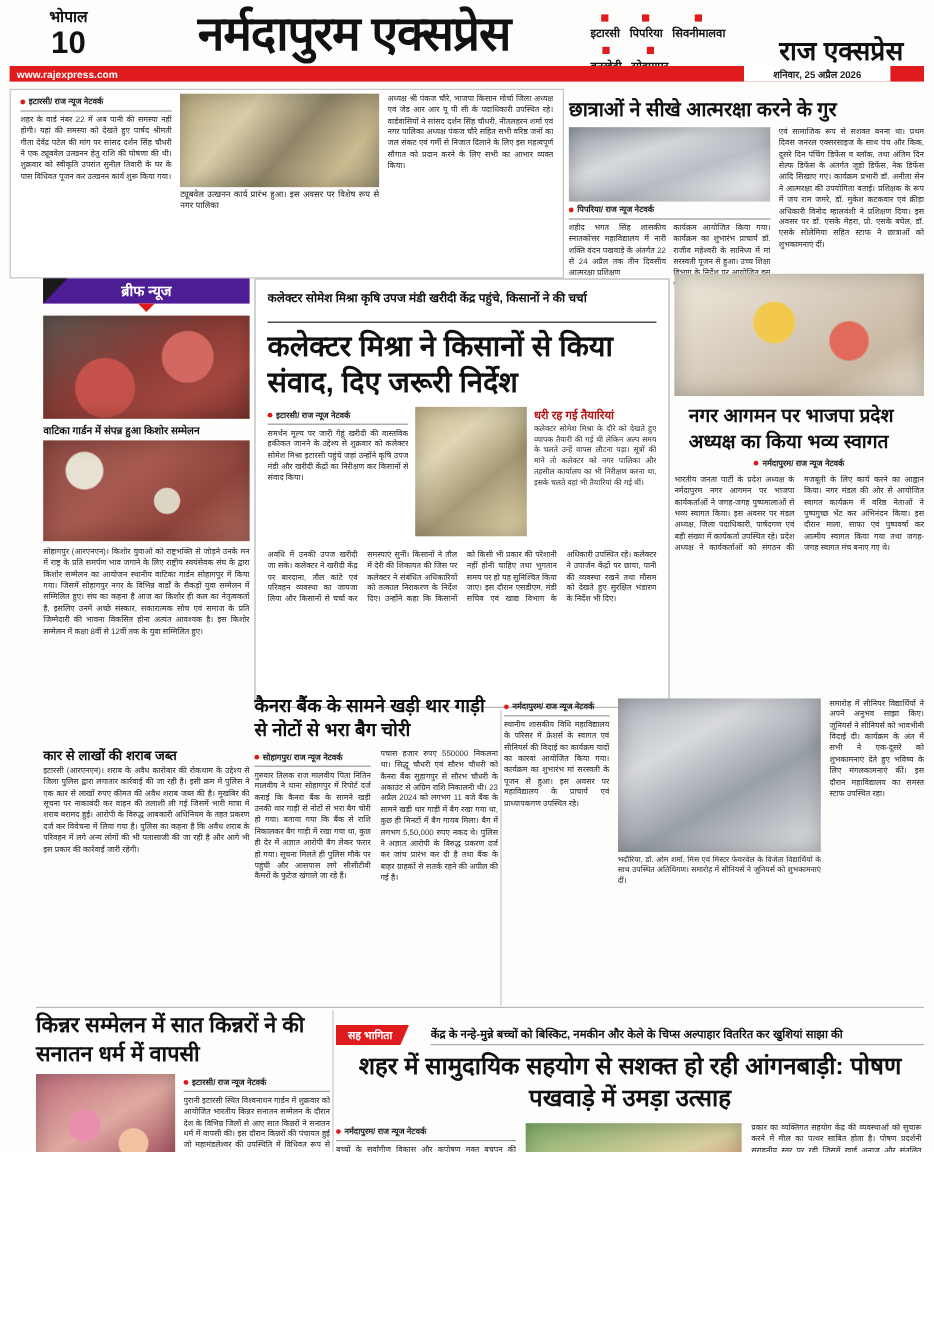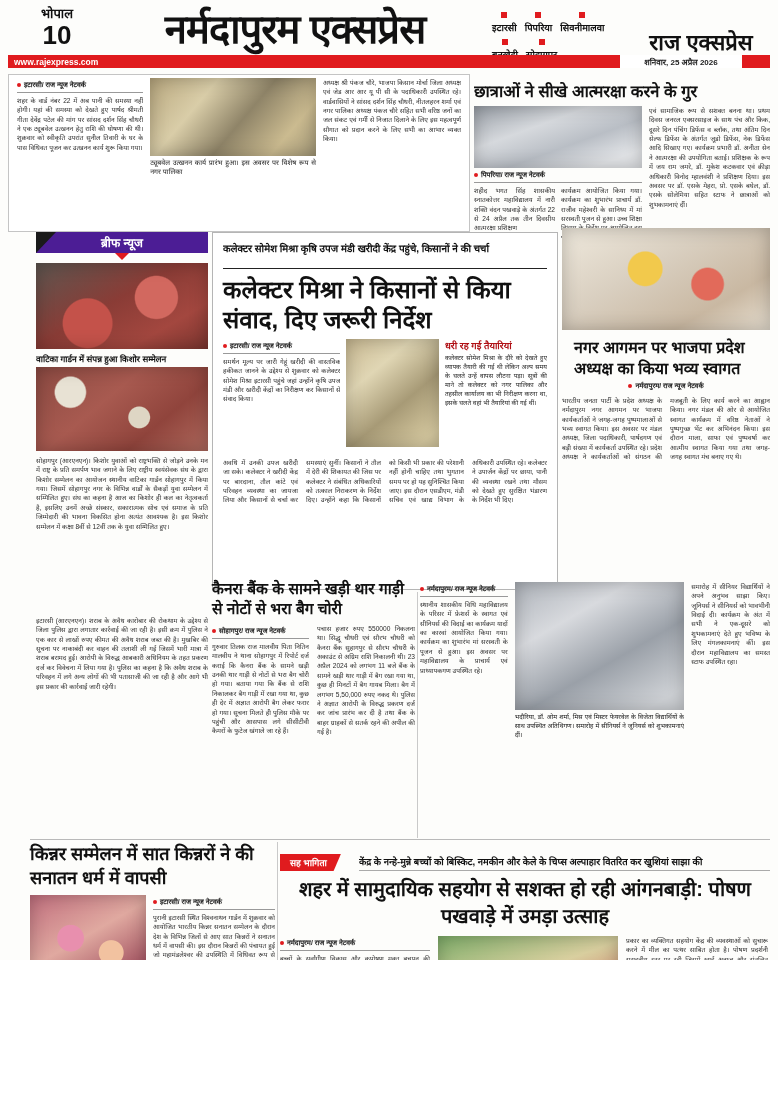--- a/index.html
+++ b/index.html
@@ -245,20 +245,21 @@
   <div class="abs brief">
     <div class="brief-banner">
       <span class="tri-black"></span>
       <span>ब्रीफ न्यूज</span>
       <span class="tri-red"></span>
     </div>
     <div class="photo ph-carpet brief-photo1"></div>
     <div class="brief-cap">वाटिका गार्डन में संपन्न हुआ किशोर सम्मेलन</div>
     <div class="photo ph-crowd brief-photo2"></div>
     <div class="btxt brief-body">सोहागपुर (आरएनएन)। किशोर युवाओं को राष्ट्रभक्ति से जोड़ने उनके मन में राष्ट्र के प्रति समर्पण भाव जगाने के लिए राष्ट्रीय स्वयंसेवक संघ के द्वारा किशोर सम्मेलन का आयोजन स्थानीय वाटिका गार्डन सोहागपुर में किया गया। जिसमें सोहागपुर नगर के विभिन्न वार्डों के सैकड़ों युवा सम्मेलन में सम्मिलित हुए। संघ का कहना है आज का किशोर ही कल का नेतृत्वकर्ता है, इसलिए उनमें अच्छे संस्कार, सकारात्मक सोच एवं समाज के प्रति जिम्मेदारी की भावना विकसित होना अत्यंत आवश्यक है। इस किशोर सम्मेलन में कक्षा 8वीं से 12वीं तक के युवा सम्मिलित हुए।</div>
+    <div class="brief-subhead">कार से लाखों की शराब जब्त</div>
     <div class="btxt brief-subbody">इटारसी (आरएनएन)। शराब के अवैध कारोबार की रोकथाम के उद्देश्य से जिला पुलिस द्वारा लगातार कार्रवाई की जा रही है। इसी क्रम में पुलिस ने एक कार से लाखों रुपए कीमत की अवैध शराब जब्त की है। मुखबिर की सूचना पर नाकाबंदी कर वाहन की तलाशी ली गई जिसमें भारी मात्रा में शराब बरामद हुई। आरोपी के विरुद्ध आबकारी अधिनियम के तहत प्रकरण दर्ज कर विवेचना में लिया गया है। पुलिस का कहना है कि अवैध शराब के परिवहन में लगे अन्य लोगों की भी पतासाजी की जा रही है और आगे भी इस प्रकार की कार्रवाई जारी रहेगी।</div>
   </div>
 
   <div class="abs art-col">
     <div class="kicker">कलेक्टर सोमेश मिश्रा कृषि उपज मंडी खरीदी केंद्र पहुंचे, किसानों ने की चर्चा</div>
     <div class="col-hl">कलेक्टर मिश्रा ने किसानों से किया संवाद, दिए जरूरी निर्देश</div>
     <div class="col-mid">
       <div class="col-c1">
         <div class="byline">
             <span class="dotr"></span>

